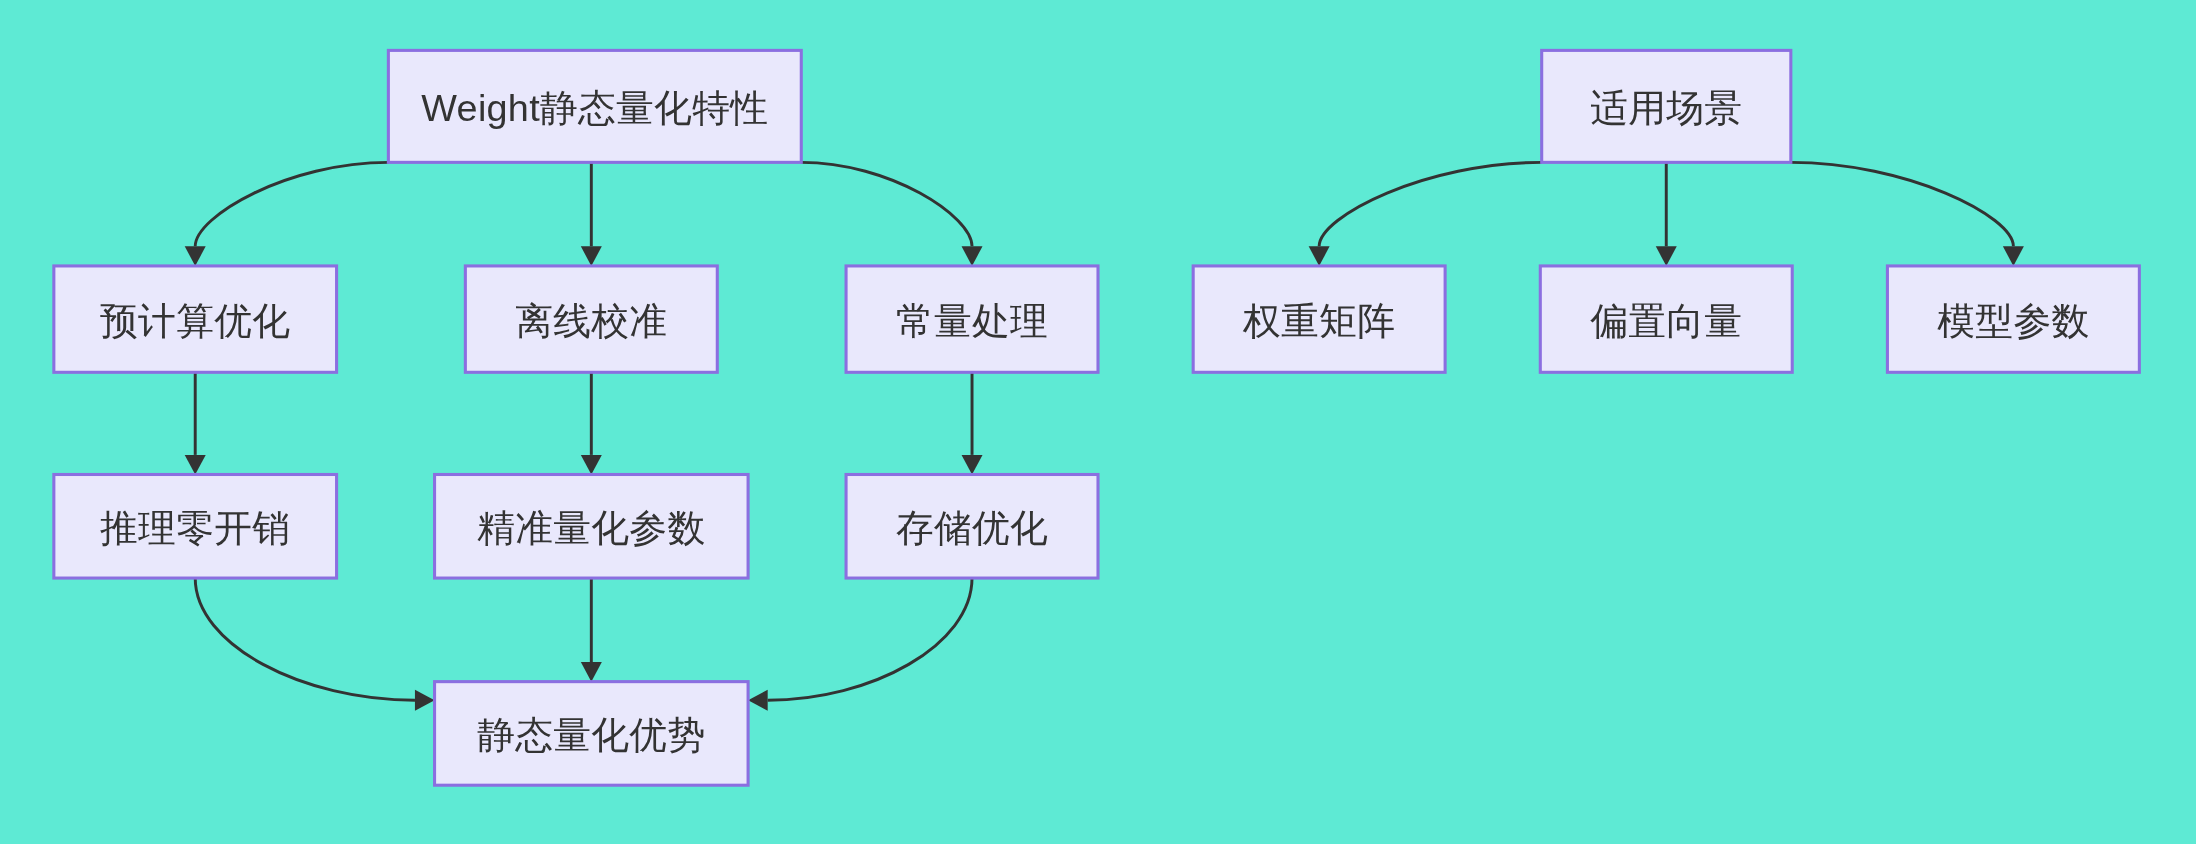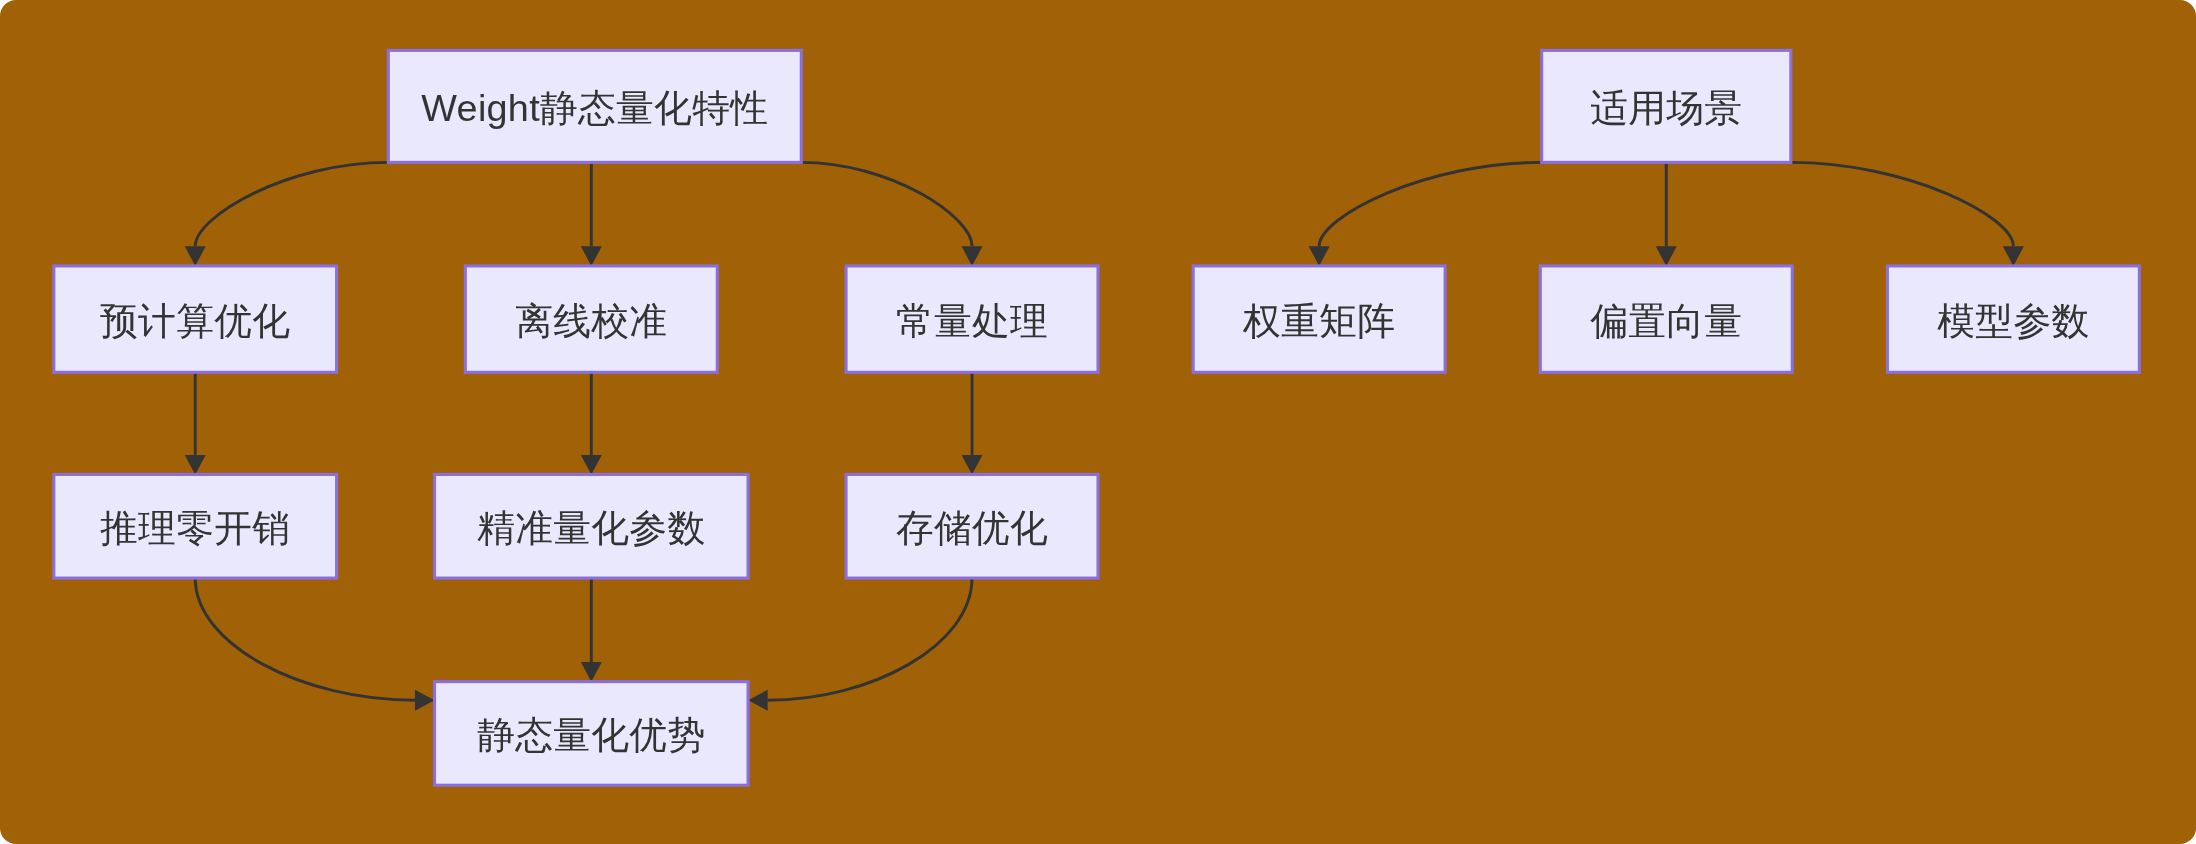--- a/index.html
+++ b/index.html
@@ -11,22 +11,21 @@
   body {
     width: 2196px;
     height: 844px;
     font-family: "Liberation Sans", "DejaVu Sans", sans-serif;
     overflow: hidden;
   }
   #diagram-root {
     position: relative;
     width: 2196px;
     height: 844px;
-    background: #a16207;
-    border-radius: 16px;
+    background: #5eead4;
   }
   svg#flow-svg {
     position: absolute;
     left: 0;
     top: 0;
     width: 2196px;
     height: 844px;
     display: block;
   }
   .node-rect {

